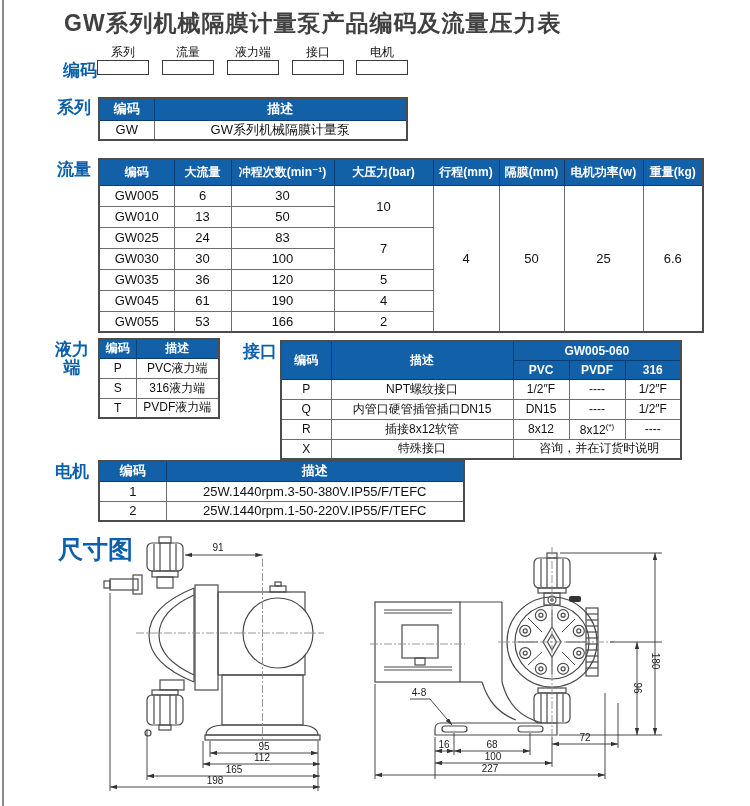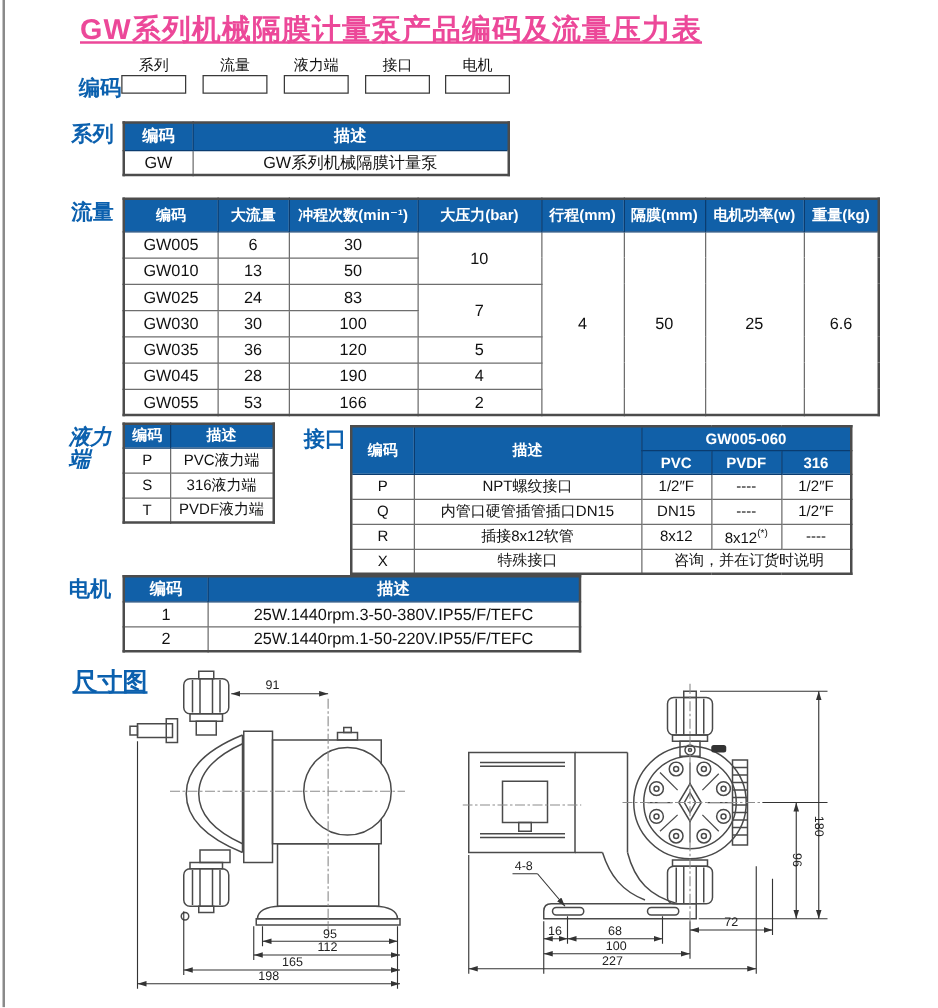--- a/index.html
+++ b/index.html
@@ -1,19 +1,19 @@
 <!DOCTYPE html>
 <html><head>
 <meta charset="utf-8">
 <style>
   html,body{margin:0;padding:0;background:#ffffff;}
   #page{position:relative;width:750px;height:806px;background:#fff;overflow:hidden;
         font-family:"Liberation Sans","DejaVu Sans",sans-serif;color:#111;}
   .leftrule{position:absolute;left:2px;top:0;width:2px;height:806px;background:#8a8a8a;}
-  .title{position:absolute;left:64px;top:8px;font-size:23px;font-weight:bold;color:#ec4899;letter-spacing:1px;white-space:nowrap;text-decoration:underline;}
+  .title{position:absolute;left:64px;top:8px;font-size:23px;font-weight:bold;color:#404040;letter-spacing:1px;white-space:nowrap;}
   .seclabel{position:absolute;font-weight:bold;color:#0b60ae;font-size:17px;line-height:1.05;white-space:nowrap;}
   .codebar-label{position:absolute;left:63px;top:59px;font-weight:bold;color:#0b60ae;font-size:17px;}
   .slot{position:absolute;width:52px;text-align:center;}
   .slot .lb{font-size:12px;color:#111;height:14px;line-height:13px;white-space:nowrap;}
   .slot .bx{height:13px;border:1px solid #3a3a3a;background:#fff;}
   table{border-collapse:collapse;table-layout:fixed;position:absolute;background:#fff;}
   table{border:2px solid #4c4c4c;}
   th{background:#1160a8;color:#fff;font-weight:bold;border:1px solid #0a3c70;padding:0;}
   td{border:1px solid #6e6e6e;text-align:center;padding:0 2px;color:#111;}
   .t-series th,.t-series td{font-size:13px;}
@@ -125,34 +125,34 @@
       <td>100</td>
     </tr>
     <tr style="height:21px">
       <td>GW035</td>
       <td>36</td>
       <td>120</td>
       <td>5</td>
     </tr>
     <tr style="height:21px">
       <td>GW045</td>
-      <td>28</td>
+      <td>61</td>
       <td>190</td>
       <td>4</td>
     </tr>
     <tr style="height:21px">
       <td>GW055</td>
       <td>53</td>
       <td>166</td>
       <td>2</td>
     </tr>
   </tbody>
     </table>
 
-  <div class="seclabel" style="left:55px;top:341px;text-align:left;font-style:italic;">
+  <div class="seclabel" style="left:55px;top:341px;text-align:center;">
     <div>液力</div>
     <div>端</div>
   </div>
   <table class="t-hyd" style="left:98px;top:338px;width:120px;">
     <colgroup>
         <col style="width:37px">
         <col style="width:83px">
       </colgroup>
     <tbody>
         <tr style="height:19px">
@@ -238,21 +238,21 @@
       <td>1</td>
       <td>25W.1440rpm.3-50-380V.IP55/F/TEFC</td>
     </tr>
     <tr style="height:20px">
       <td>2</td>
       <td>25W.1440rpm.1-50-220V.IP55/F/TEFC</td>
     </tr>
   </tbody>
     </table>
 
-  <div class="seclabel" style="left:58px;top:536px;font-size:20px;text-decoration:underline;">尺寸图</div>
+  <div class="seclabel" style="left:58px;top:536px;font-size:25px;">尺寸图</div>
 
   <svg style="position:absolute;left:78px;top:533px;" width="285" height="267" viewBox="0 0 285 267">
     <defs>
       <marker id="aeL" orient="auto" markerWidth="9" markerHeight="7" refX="8" refY="2.5">
         <path d="M0,0 L8,2.5 L0,5 z" fill="#333"></path>
       </marker>
       <marker id="asL" orient="auto-start-reverse" markerWidth="9" markerHeight="7" refX="8" refY="2.5">
         <path d="M0,0 L8,2.5 L0,5 z" fill="#333"></path>
       </marker>
     </defs>

